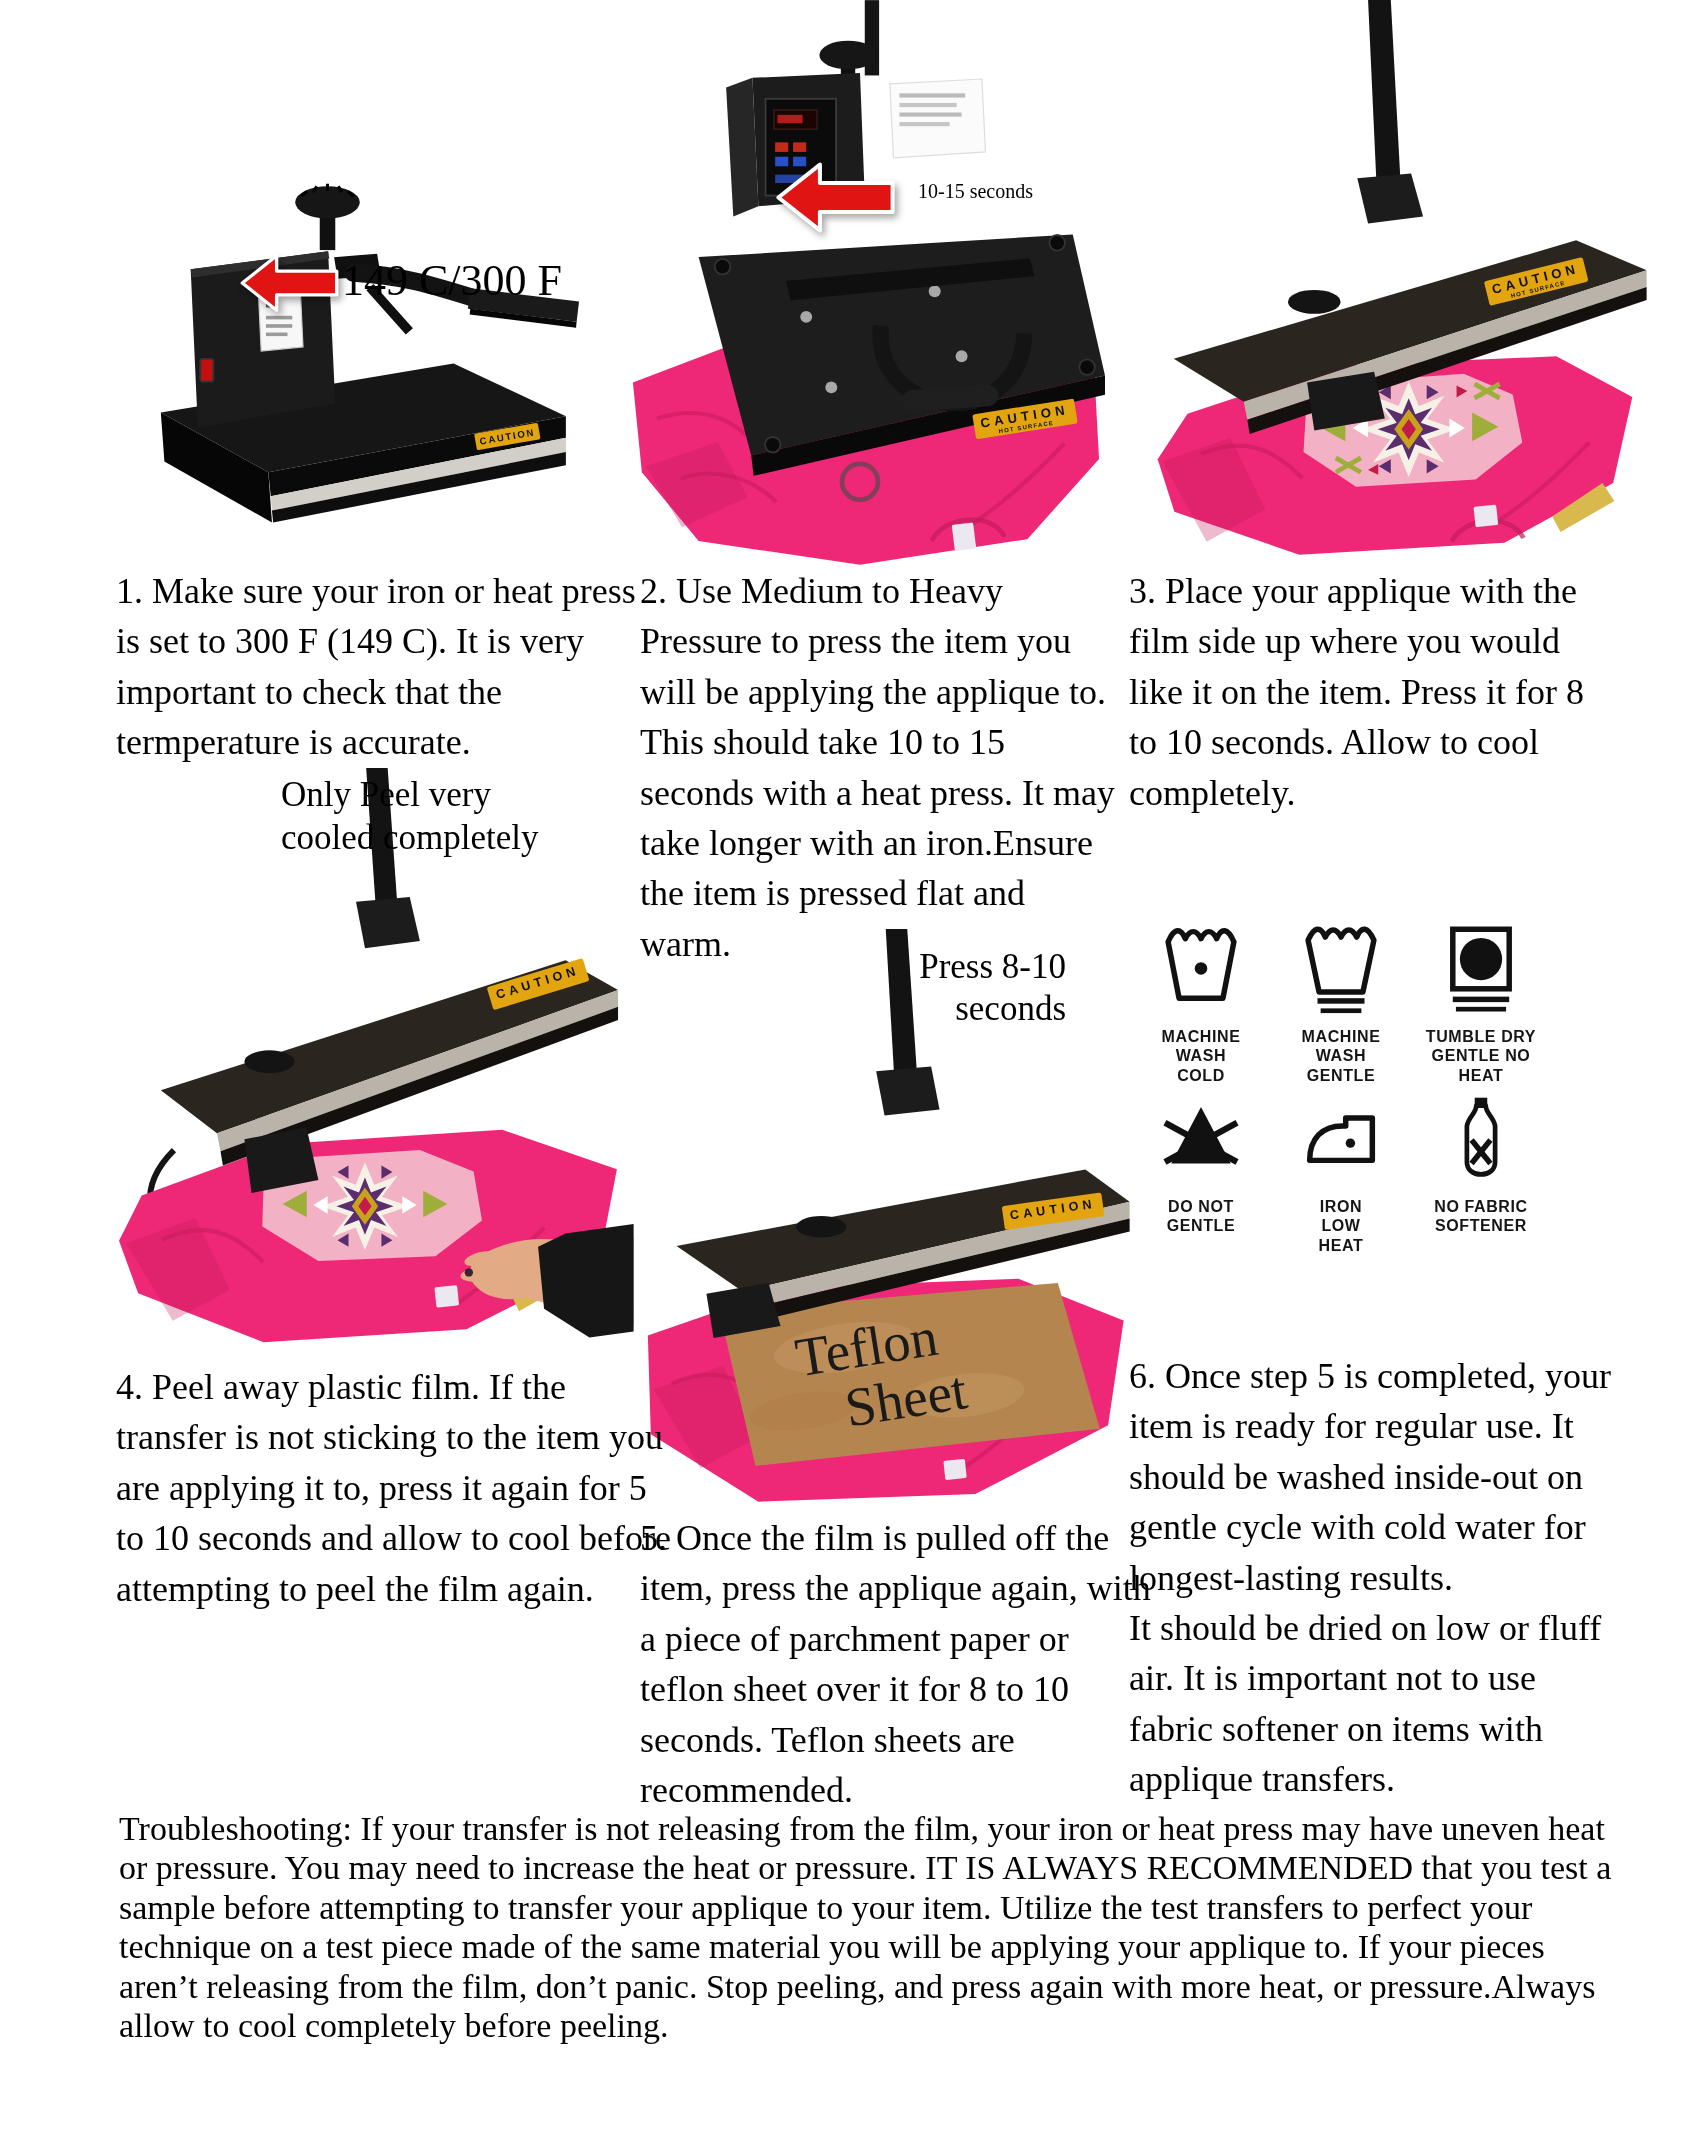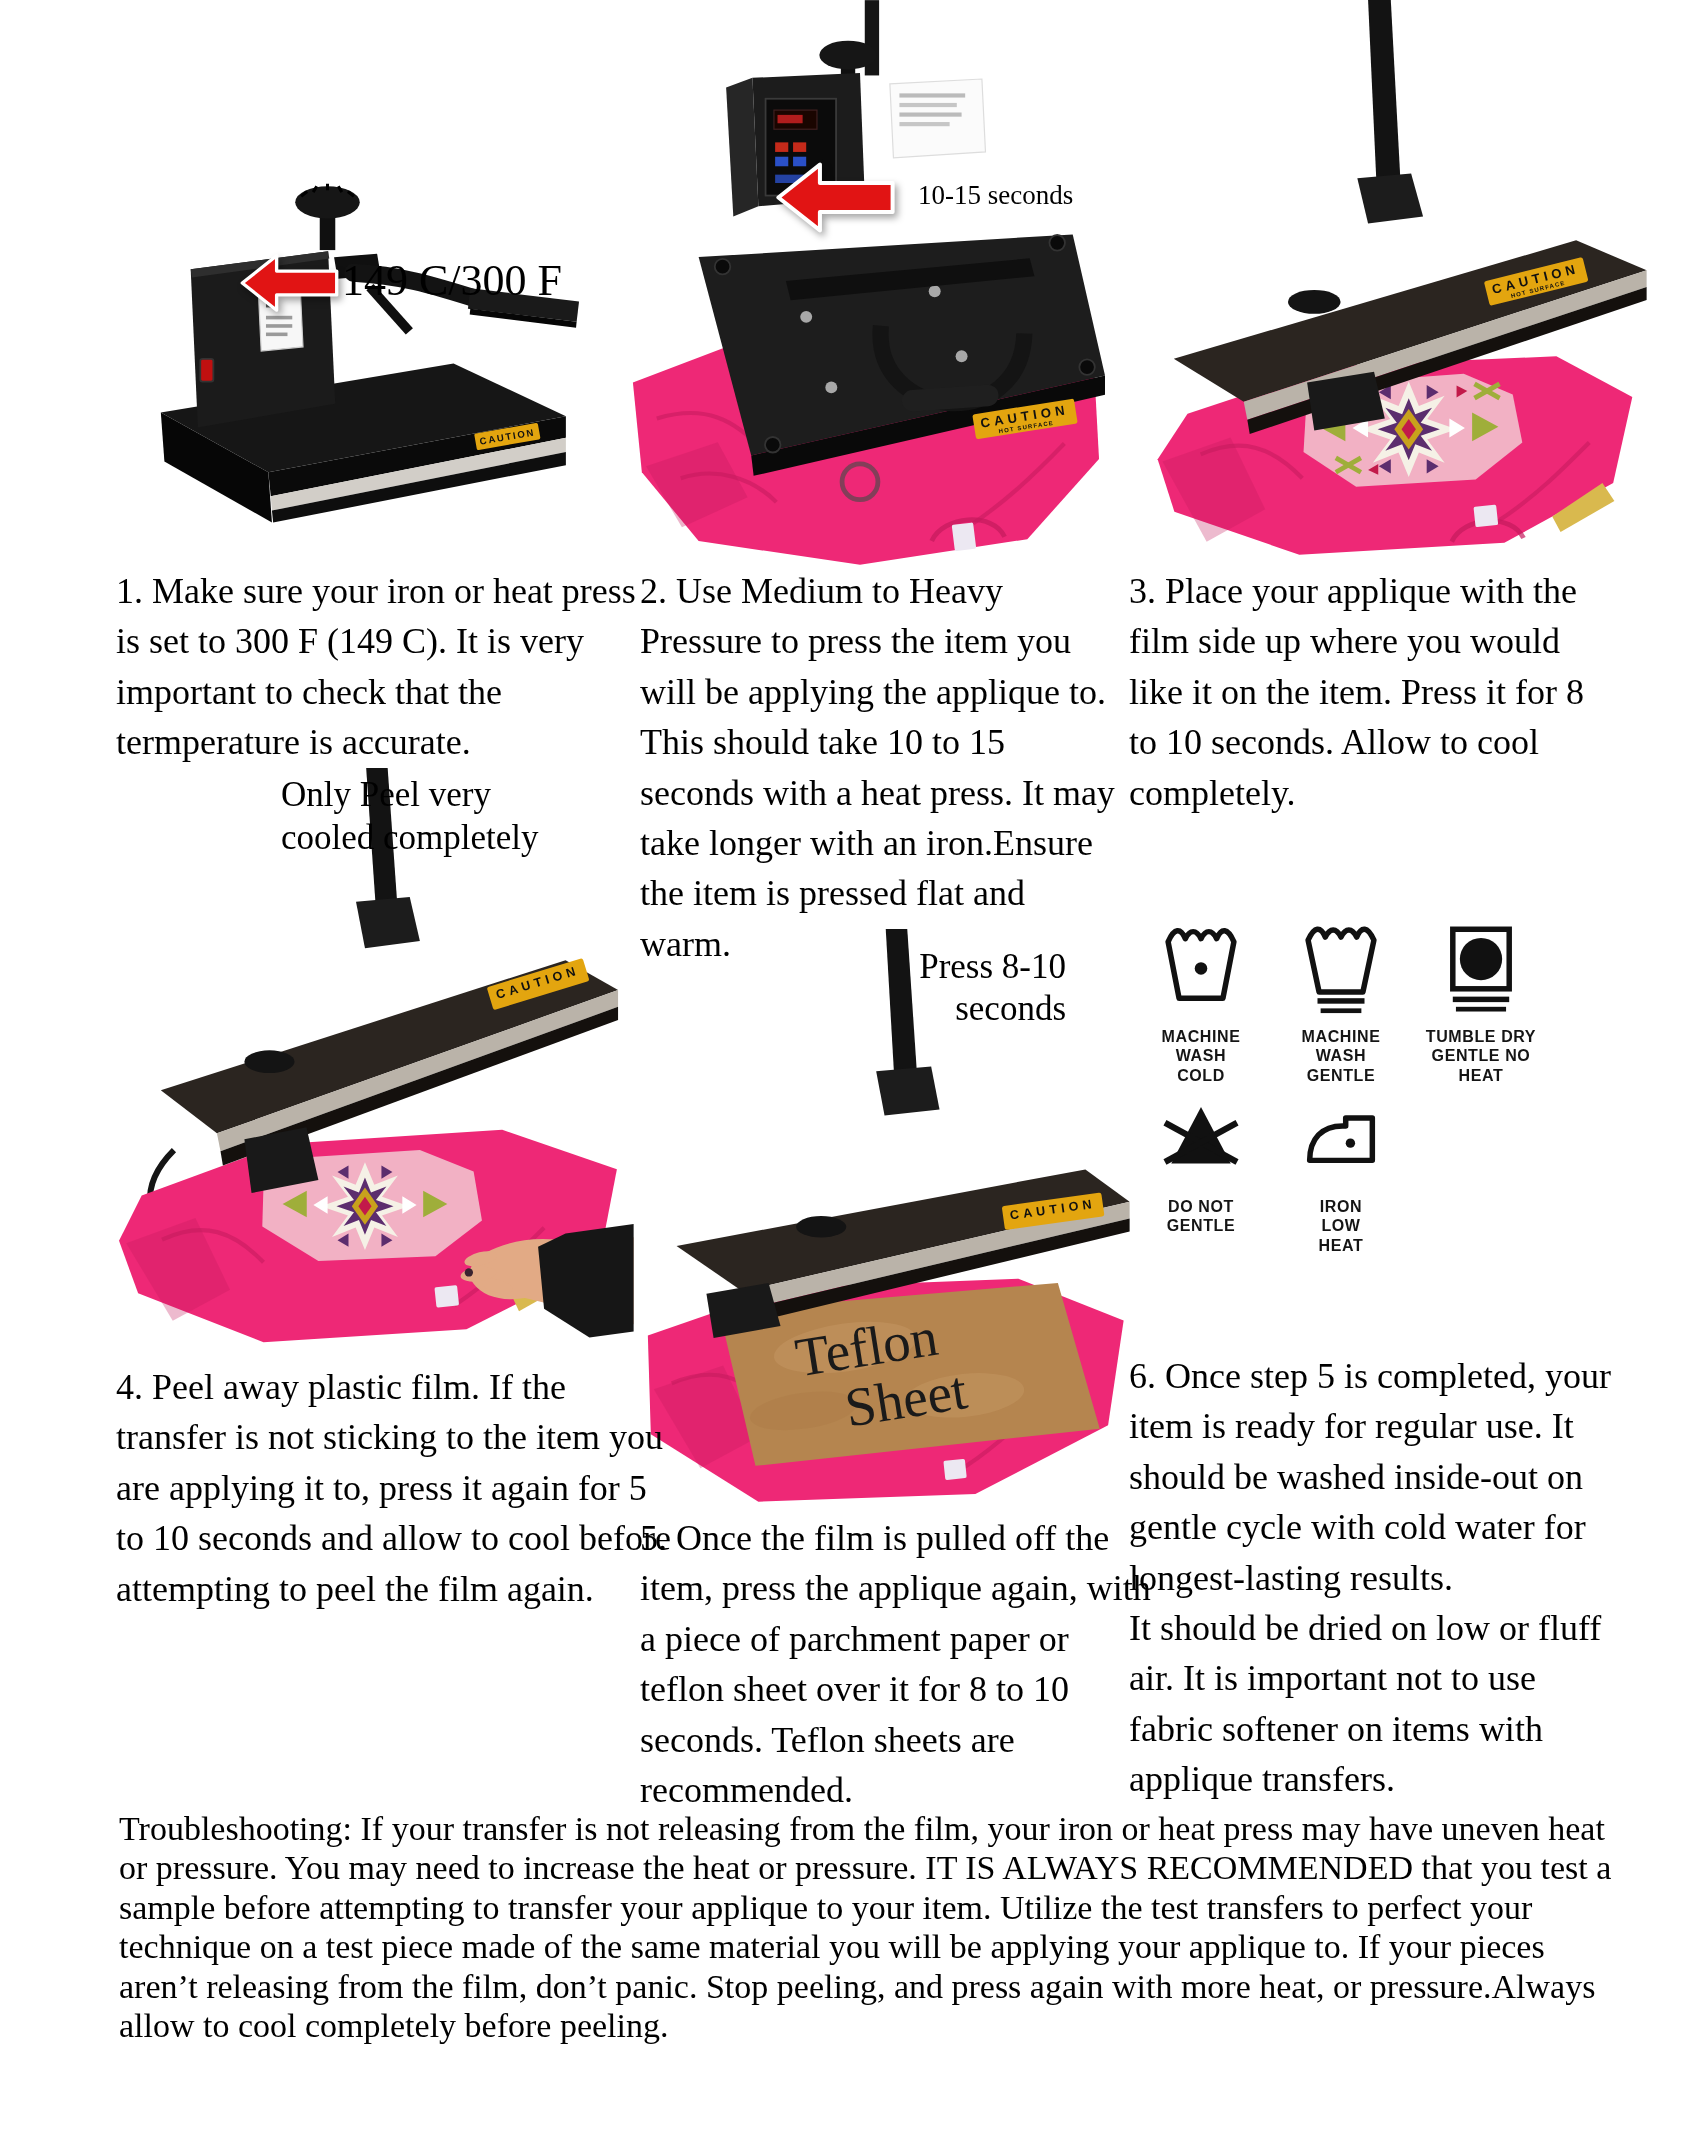--- a/index.html
+++ b/index.html
@@ -122,21 +122,21 @@
         <text x="696" y="718" font-family="Liberation Sans,sans-serif" font-size="10" font-weight="bold" letter-spacing="2" text-anchor="middle" fill="#111">HOT SURFACE</text>
       </g>
       <g>
         <path d="M540,905 C560,862 642,856 662,898" stroke="var(--shirt-shadow)" stroke-width="8" fill="none" opacity=".7"></path>
         <rect x="576" y="876" width="36" height="44" rx="3" fill="#ece8f2" transform="rotate(-7 594,898)"></rect>
       </g>
     </svg>
     <svg class="arrow" style="left:157px;top:160px;width:139px;height:75px" viewBox="0 0 210 130">
       <polygon points="6,65 78,8 78,40 204,40 204,90 78,90 78,122" fill="var(--arrow-red)" stroke="#ffffff" stroke-width="7" stroke-linejoin="round"></polygon>
     </svg>
-    <div class="annot" style="left:309px;top:179px;font-size:27px">10-15 seconds</div>
+    <div class="annot" style="left:309px;top:179px;font-size:20px">10-15 seconds</div>
   </figure>
 
   <figure class="fig" style="left:1117px;top:0px;width:544px;height:556px;margin:0">
     <svg class="art" viewBox="0 0 910 930">
       <polygon points="420,0 458,0 474,300 434,306" fill="#131313"></polygon>
       <polygon points="402,298 492,290 512,362 420,374" fill="#1c1c1c"></polygon>
       <g>
         <polygon points="118,692 360,612 735,596 862,664 830,808 648,908 305,928 96,856 68,768" fill="var(--shirt-pink)"></polygon>
         <path d="M140,760 C210,730 260,748 310,800 M640,870 C700,830 740,790 790,740" stroke="var(--shirt-shadow)" stroke-width="7" fill="none" opacity=".55"></path>
         <polygon points="76,772 190,732 248,852 150,906" fill="var(--shirt-shadow)" opacity=".3"></polygon>
@@ -326,20 +326,32 @@
     </div>
     <div class="care-cell">
       <svg viewBox="0 0 100 120">
         <path d="M10,86 C10,58 26,42 52,42 L56,42 L56,32 L90,32 L90,86 Z" fill="none" stroke="#111" stroke-width="7" stroke-linejoin="round"></path>
         <circle cx="62" cy="64" r="6" fill="#111"></circle>
       </svg>
       <div class="care-label">IRON
 LOW
 HEAT</div>
     </div>
+    <div class="care-cell">
+      <svg viewBox="0 0 100 120">
+        <rect x="42" y="6" width="16" height="10" fill="#111"></rect>
+        <path d="M44,16 L56,16 C56,26 66,30 68,42 L68,88 C68,98 60,104 50,104 C40,104 32,98 32,88 L32,42 C34,30 44,26 44,16 Z" fill="none" stroke="#111" stroke-width="6" stroke-linejoin="round"></path>
+        <g stroke="#111" stroke-width="7">
+          <line x1="38" y1="60" x2="62" y2="90"></line>
+          <line x1="62" y1="60" x2="38" y2="90"></line>
+        </g>
+      </svg>
+      <div class="care-label">NO FABRIC
+SOFTENER</div>
+    </div>
   </div>
 
   <div class="step" style="left:116px;top:1362px;width:556px">4. Peel away plastic film. If the transfer is not sticking to the item you are applying it to, press it again for 5 to 10 seconds and allow to cool before attempting to peel the film again.</div>
   <div class="step" style="left:640px;top:1513px;width:514px">5. Once the film is pulled off the item, press the applique again, with a piece of parchment paper or teflon sheet over it for 8 to 10 seconds. Teflon sheets are recommended.</div>
   <div class="step" style="left:1129px;top:1351px;width:496px">6. Once step 5 is completed, your item is ready for regular use. It should be washed inside-out on gentle cycle with cold water for longest-lasting results.
 It should be dried on low or fluff air. It is important not to use fabric softener on items with applique transfers.</div>
 
   <div class="trouble">Troubleshooting: If your transfer is not releasing from the film, your iron or heat press may have uneven heat or pressure. You may need to increase the heat or pressure. IT IS ALWAYS RECOMMENDED that you test a sample before attempting to transfer your applique to your item. Utilize the test transfers to perfect your technique on a test piece made of the same material you will be applying your applique to. If your pieces aren’t releasing from the film, don’t panic. Stop peeling, and press again with more heat, or pressure.Always allow to cool completely before peeling.</div>
 
 </div>

